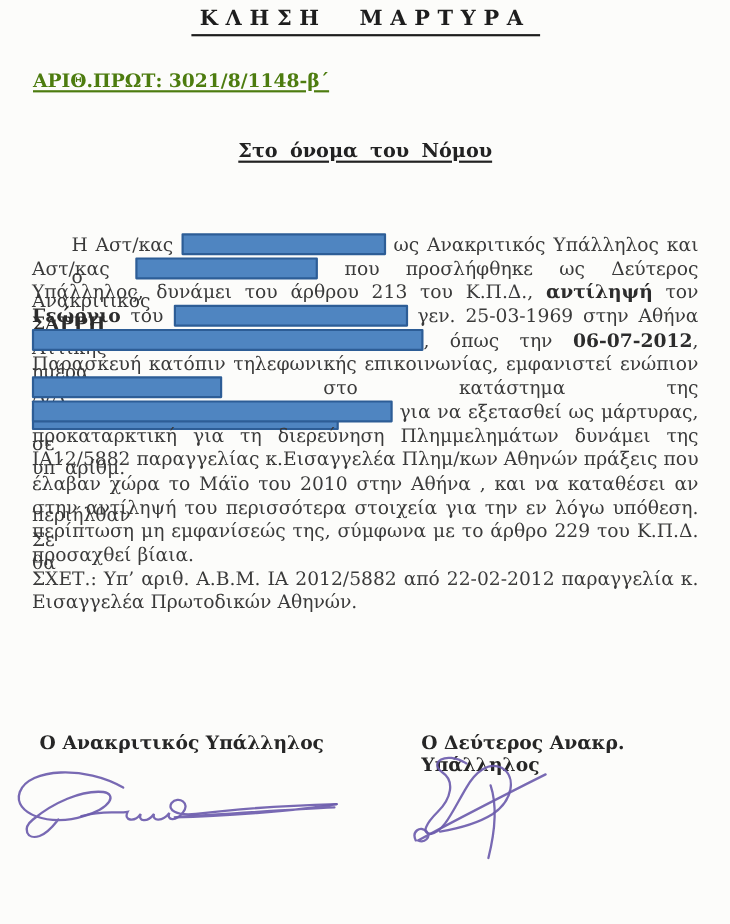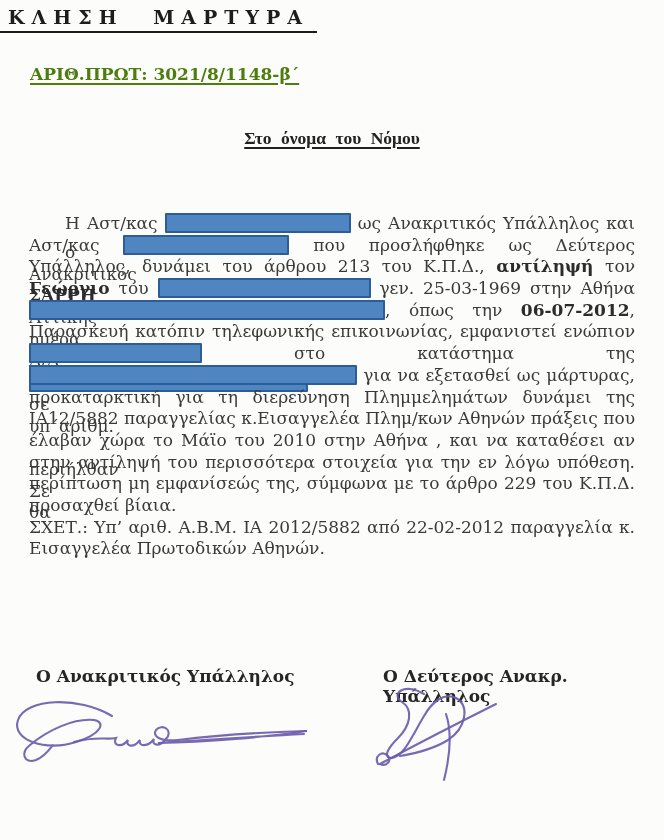--- a/index.html
+++ b/index.html
@@ -9,37 +9,38 @@
     font-family:"DejaVu Serif","Liberation Serif",serif;
   }
   .page{
     position:relative;width:664px;height:840px;overflow:hidden;
     background:var(--paper,#fcfcfa);
     color:var(--ink,#333);
   }
   
   .doc-title{
     position:absolute;top:6px;left:0;width:100%;
+    text-align:center;
   }
   .doc-title span{
     display:inline-block;
     font-size:19px;font-weight:bold;color:#1d1d1d;
     letter-spacing:7px;word-spacing:16px;
     border-bottom:2px solid #1d1d1d;
     padding:0 8px 3px 8px;
   }
   .protocol{
     position:absolute;top:64px;left:30px;
     font-size:17px;font-weight:bold;color:#4d7c0f;
     text-decoration:underline;
     text-underline-offset:3px;
     text-decoration-thickness:1.5px;
   }
   .subtitle{
-    position:absolute;top:128px;left:0;width:100%;text-align:center;font-family:Liberation Serif, serif;
+    position:absolute;top:128px;left:0;width:100%;text-align:center;
   }
   .subtitle span{
     font-size:17.5px;font-weight:bold;color:#222;
     word-spacing:5px;
     text-decoration:underline;
     text-underline-offset:3px;
     text-decoration-thickness:1.5px;
   }
   
   .body-text{

